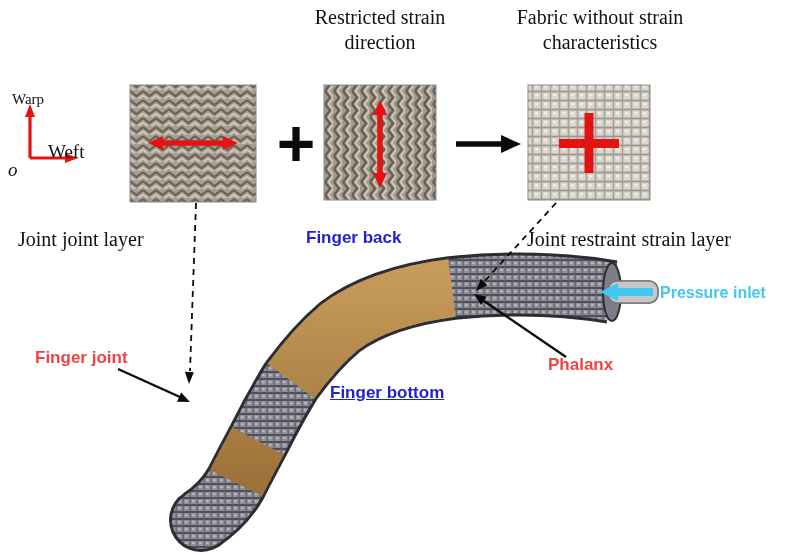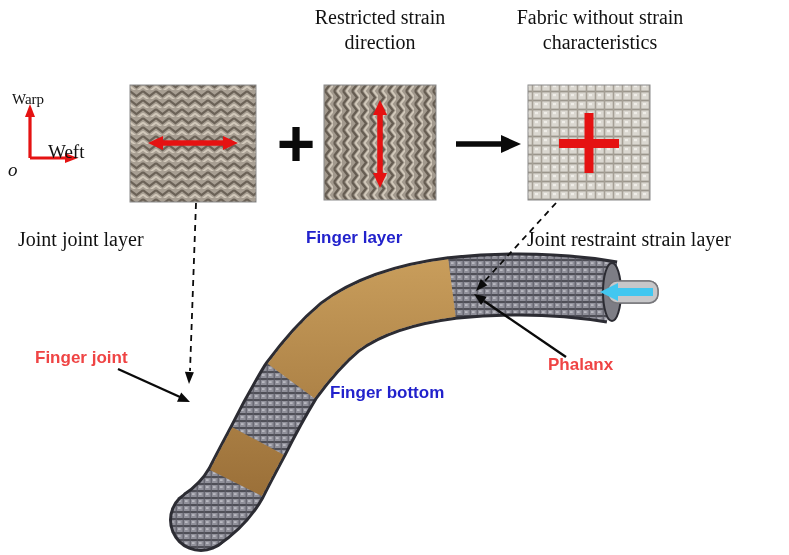--- a/index.html
+++ b/index.html
@@ -130,20 +130,21 @@
   <div class="lbl wrap" style="left:282px;top:5px;width:196px;">Restricted strain direction</div>
   <div class="lbl wrap" style="left:492px;top:5px;width:216px;">Fabric without strain characteristics</div>
 
   <div class="plus-op">+</div>
 
   <div class="lbl" style="left:12px;top:87px;font-size:15px;">Warp</div>
   <div class="lbl" style="left:48px;top:139px;font-size:19px;">Weft</div>
   <div class="lbl origin" style="left:8px;top:157px;font-size:19px;">o</div>
 
   <div class="lbl" style="left:18px;top:227px;">Joint joint layer</div>
-  <div class="callout blue" style="left:306px;top:228px;">Finger layer</div>
+  <div class="callout blue" style="left:306px;top:228px;">Finger back</div>
   <div class="lbl" style="left:527px;top:227px;">Joint restraint strain layer</div>
 
   <div class="callout" style="left:35px;top:348px;">Finger joint</div>
-  <div class="callout blue" style="left:330px;top:383px;">Finger bottom</div>
+  <div class="callout blue" style="left:330px;top:383px;text-decoration:underline;">Finger bottom</div>
   <div class="callout" style="left:548px;top:355px;">Phalanx</div>
+  <div class="callout cyan" style="left:660px;top:283px;font-size:16px;">Pressure inlet</div>
 
 </div>
 
 </body></html>

